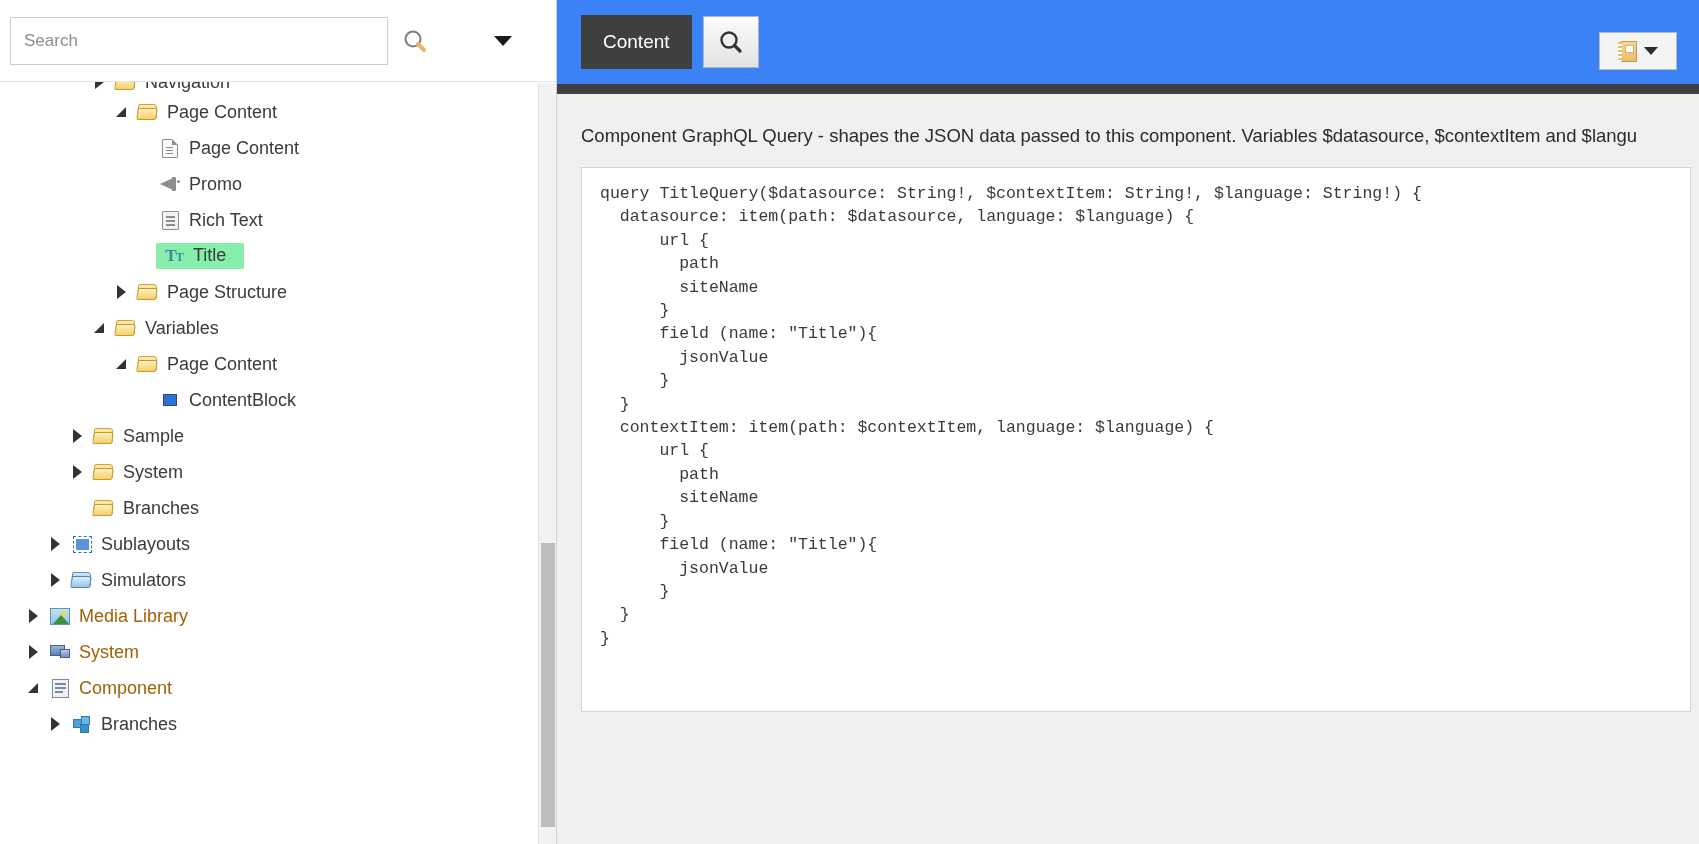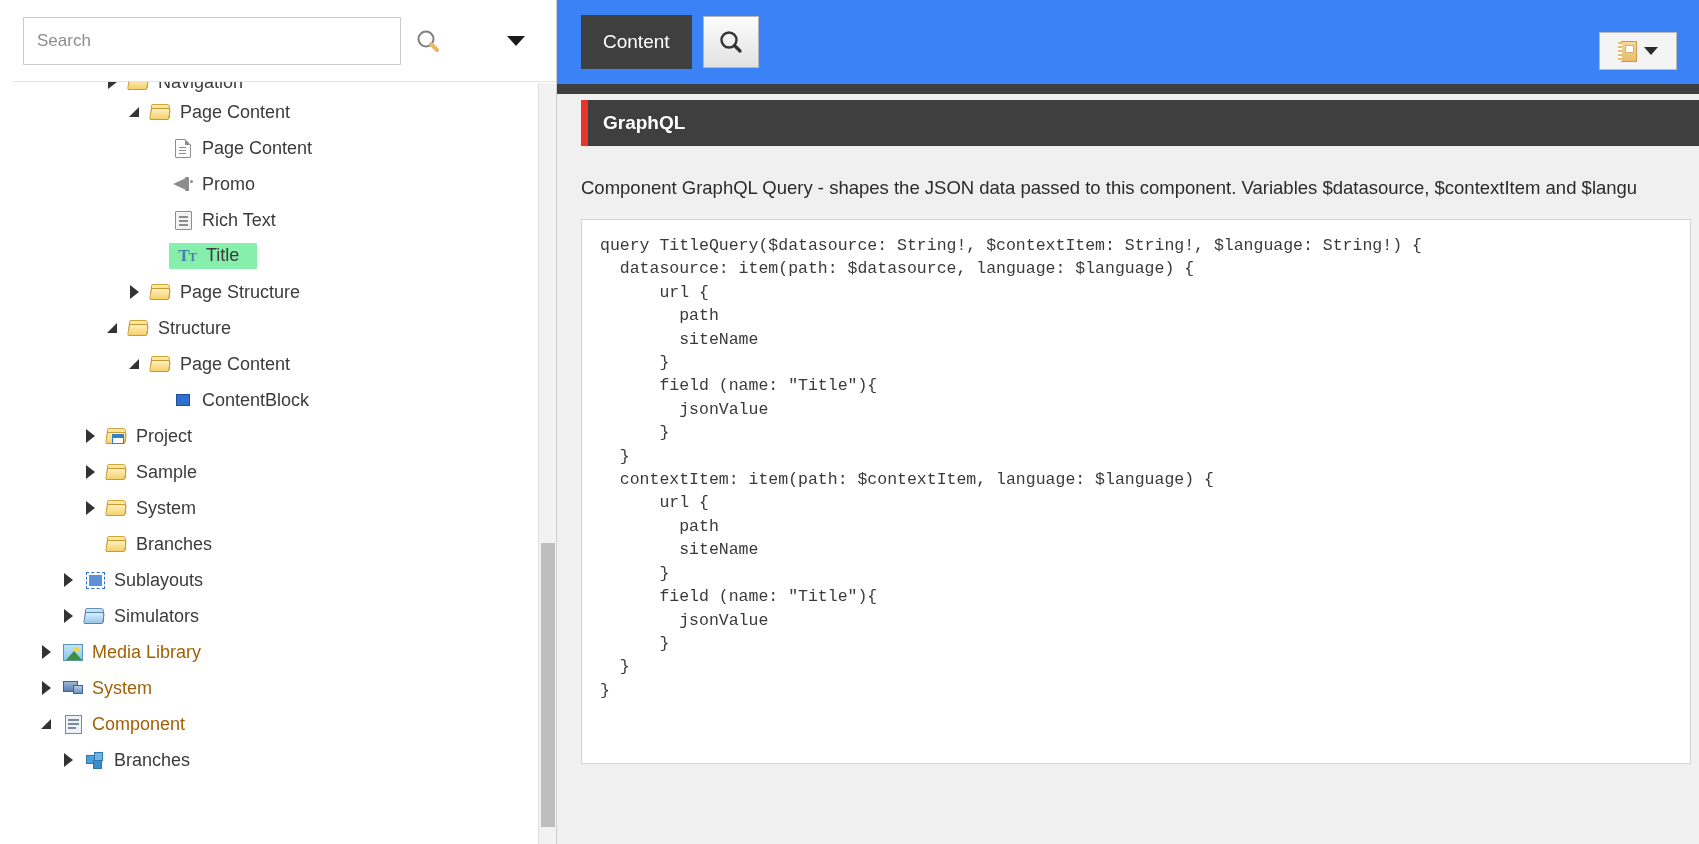--- a/index.html
+++ b/index.html
@@ -10,21 +10,21 @@
     overflow: hidden;
   }
   .app { position: relative; width: 1699px; height: 844px; display: flex; }
 
   
   .left-panel {
     width: 557px; height: 844px;
     background: #ffffff;
     border-right: 1px solid #cfcfcf;
     position: relative;
-    display: flex; flex-direction: column; padding-left: 13px;
+    display: flex; flex-direction: column;
   }
   .search-bar {
     height: 82px; flex: 0 0 82px;
     display: flex; align-items: center;
     padding: 0 14px 0 10px;
     background: #ffffff;
     border-bottom: 1px solid #e3e3e3;
   }
   .search-input {
     width: 378px; height: 48px;
@@ -312,53 +312,40 @@
           <div class="tnode" style="padding-left: 86px;">
             <span class="tw">
               <span class="arrow-d"></span>
             </span>
             <span class="ticon">
               <span class="ico-folder ">
                 <span class="back"></span>
                 <span class="front"></span>
               </span>
             </span>
-            <span class="tlabel">Structure</span>
+            <span class="tlabel">Variables</span>
           </div>
           <div class="tnode" style="padding-left: 108px;">
             <span class="tw">
               <span class="arrow-d"></span>
             </span>
             <span class="ticon">
               <span class="ico-folder ">
                 <span class="back"></span>
                 <span class="front"></span>
               </span>
             </span>
             <span class="tlabel">Page Content</span>
           </div>
           <div class="tnode" style="padding-left: 130px;">
             <span class="tw"></span>
             <span class="ticon">
               <span class="ico-blue-sq"></span>
             </span>
             <span class="tlabel">ContentBlock</span>
-          </div>
-          <div class="tnode" style="padding-left: 64px;">
-            <span class="tw">
-              <span class="arrow-r"></span>
-            </span>
-            <span class="ticon">
-              <span class="ico-folder">
-                <span class="back"></span>
-                <span class="front"></span>
-                <span class="winov"></span>
-              </span>
-            </span>
-            <span class="tlabel">Project</span>
           </div>
           <div class="tnode" style="padding-left: 64px;">
             <span class="tw">
               <span class="arrow-r"></span>
             </span>
             <span class="ticon">
               <span class="ico-folder ">
                 <span class="back"></span>
                 <span class="front"></span>
               </span>
@@ -486,23 +473,20 @@
     </div>
     <div class="darkrule"></div>
 
     <div class="rscroll">
       <div class="up"></div>
       <div class="thumb" style="top:551px;height:190px;"></div>
     </div>
 
     <div class="content-area">
 
-      <div class="section-head">
-        <span>GraphQL</span>
-      </div>
 
       <div class="section-desc">
         <div>Component GraphQL Query - shapes the JSON data passed to this component. Variables $datasource, $contextItem and $langu</div>
       </div>
 
       <div class="code-box">
         <pre>query TitleQuery($datasource: String!, $contextItem: String!, $language: String!) {
   datasource: item(path: $datasource, language: $language) {
       url {
         path

